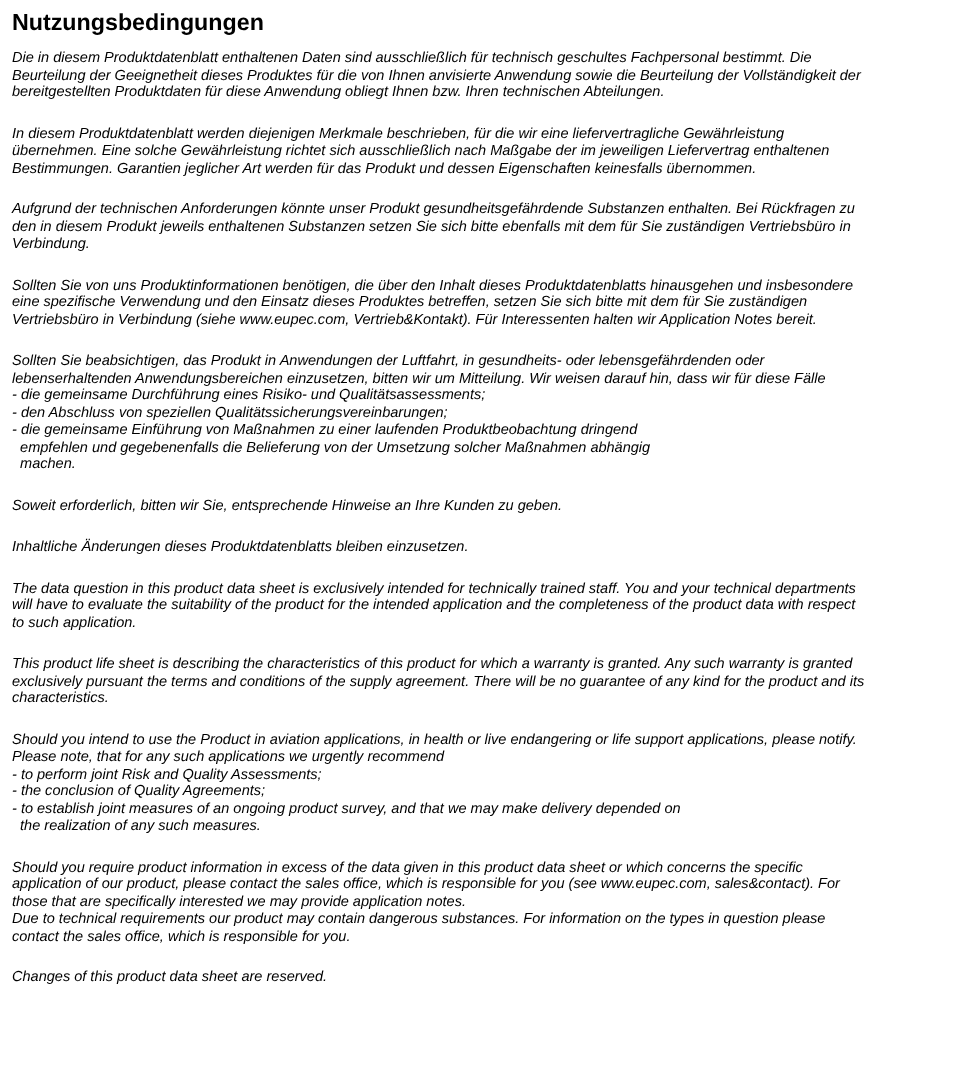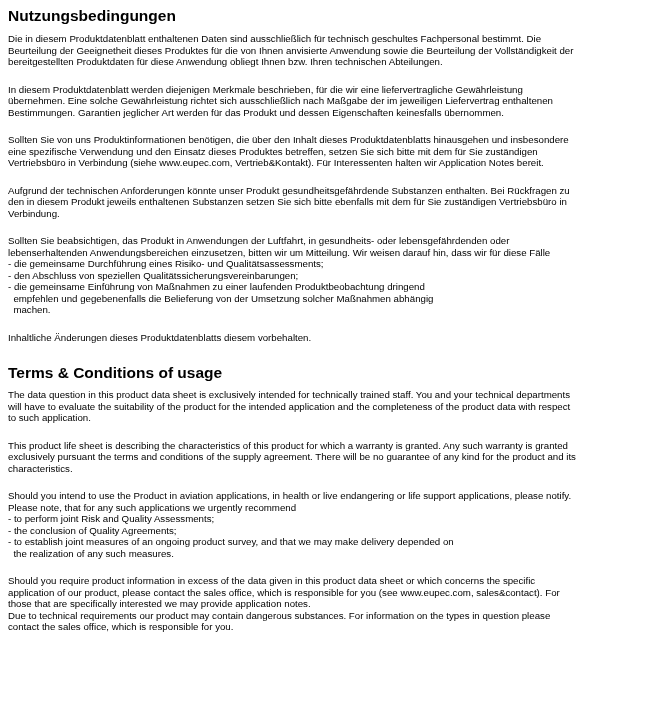--- a/index.html
+++ b/index.html
@@ -25,65 +25,67 @@
     color: #000000;
   }
   .section-heading.second {
     margin-top: 21px;
     margin-bottom: 8px;
   }
   .para {
     margin: 0 0 16px 0;
     white-space: pre;
     color: #000000;
+    font-style: italic;
   }
 </style>
 </head>
 <body>
 
 <div class="page">
 
   <div class="section">
     <div class="section-heading">Nutzungsbedingungen</div>
     <div class="para">Die in diesem Produktdatenblatt enthaltenen Daten sind ausschließlich für technisch geschultes Fachpersonal bestimmt. Die
 Beurteilung der Geeignetheit dieses Produktes für die von Ihnen anvisierte Anwendung sowie die Beurteilung der Vollständigkeit der
 bereitgestellten Produktdaten für diese Anwendung obliegt Ihnen bzw. Ihren technischen Abteilungen.</div>
     <div class="para">In diesem Produktdatenblatt werden diejenigen Merkmale beschrieben, für die wir eine liefervertragliche Gewährleistung
 übernehmen. Eine solche Gewährleistung richtet sich ausschließlich nach Maßgabe der im jeweiligen Liefervertrag enthaltenen
 Bestimmungen. Garantien jeglicher Art werden für das Produkt und dessen Eigenschaften keinesfalls übernommen.</div>
+    <div class="para">Aufgrund der technischen Anforderungen könnte unser Produkt gesundheitsgefährdende Substanzen enthalten. Bei Rückfragen zu
+den in diesem Produkt jeweils enthaltenen Substanzen setzen Sie sich bitte ebenfalls mit dem für Sie zuständigen Vertriebsbüro in
+Verbindung.</div>
     <div class="para">Sollten Sie von uns Produktinformationen benötigen, die über den Inhalt dieses Produktdatenblatts hinausgehen und insbesondere
 eine spezifische Verwendung und den Einsatz dieses Produktes betreffen, setzen Sie sich bitte mit dem für Sie zuständigen
 Vertriebsbüro in Verbindung (siehe www.eupec.com, Vertrieb&amp;Kontakt). Für Interessenten halten wir Application Notes bereit.</div>
-    <div class="para">Aufgrund der technischen Anforderungen könnte unser Produkt gesundheitsgefährdende Substanzen enthalten. Bei Rückfragen zu
-den in diesem Produkt jeweils enthaltenen Substanzen setzen Sie sich bitte ebenfalls mit dem für Sie zuständigen Vertriebsbüro in
-Verbindung.</div>
     <div class="para">Sollten Sie beabsichtigen, das Produkt in Anwendungen der Luftfahrt, in gesundheits- oder lebensgefährdenden oder
 lebenserhaltenden Anwendungsbereichen einzusetzen, bitten wir um Mitteilung. Wir weisen darauf hin, dass wir für diese Fälle
 - die gemeinsame Durchführung eines Risiko- und Qualitätsassessments;
 - den Abschluss von speziellen Qualitätssicherungsvereinbarungen;
 - die gemeinsame Einführung von Maßnahmen zu einer laufenden Produktbeobachtung dringend
   empfehlen und gegebenenfalls die Belieferung von der Umsetzung solcher Maßnahmen abhängig
   machen.</div>
-    <div class="para">Inhaltliche Änderungen dieses Produktdatenblatts diesem vorbehalten.</div>
+    <div class="para">Soweit erforderlich, bitten wir Sie, entsprechende Hinweise an Ihre Kunden zu geben.</div>
+    <div class="para">Inhaltliche Änderungen dieses Produktdatenblatts bleiben einzusetzen.</div>
   </div>
 
   <div class="section">
-    <div class="section-heading second">Terms &amp; Conditions of usage</div>
     <div class="para">The data question in this product data sheet is exclusively intended for technically trained staff. You and your technical departments
 will have to evaluate the suitability of the product for the intended application and the completeness of the product data with respect
 to such application.</div>
     <div class="para">This product life sheet is describing the characteristics of this product for which a warranty is granted. Any such warranty is granted
 exclusively pursuant the terms and conditions of the supply agreement. There will be no guarantee of any kind for the product and its
 characteristics.</div>
     <div class="para">Should you intend to use the Product in aviation applications, in health or live endangering or life support applications, please notify.
 Please note, that for any such applications we urgently recommend
 - to perform joint Risk and Quality Assessments;
 - the conclusion of Quality Agreements;
 - to establish joint measures of an ongoing product survey, and that we may make delivery depended on
   the realization of any such measures.</div>
     <div class="para">Should you require product information in excess of the data given in this product data sheet or which concerns the specific
 application of our product, please contact the sales office, which is responsible for you (see www.eupec.com, sales&amp;contact). For
 those that are specifically interested we may provide application notes.
 Due to technical requirements our product may contain dangerous substances. For information on the types in question please
 contact the sales office, which is responsible for you.</div>
+    <div class="para">Changes of this product data sheet are reserved.</div>
   </div>
 
 </div>
 
 </body></html>

